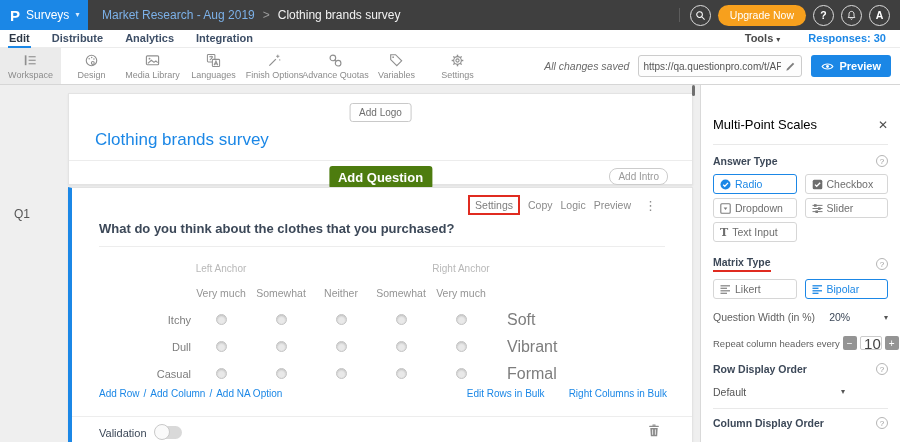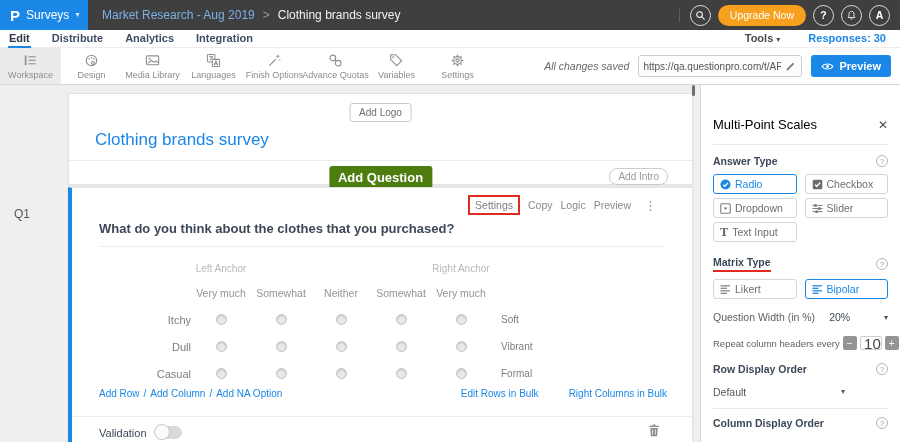--- a/index.html
+++ b/index.html
@@ -65,26 +65,26 @@
   .q-divider{position:absolute;top:58px;left:27px;right:27px;border-top:1px solid #ededed}
   .matrix{position:absolute;top:68px;left:27px}
   .m-row{display:flex;align-items:center}
   .m-row.anchors{height:24px}
   .m-row.headers{height:26px}
   .m-row.data{height:27px}
   .m-label-l{width:92px;text-align:right;font-size:11px;color:#7d7d7d}
   .m-cell{width:60px;display:flex;justify-content:center;align-items:center}
   .m-anchor{font-size:10px;color:#b8b8b8;white-space:nowrap}
   .m-head{font-size:10.5px;color:#949494;white-space:nowrap}
-  .m-label-r{margin-left:10px;font-size:10px;color:#7d7d7d}
+  .m-label-r{margin-left:16px;font-size:16px;color:#7d7d7d}
   .m-radio{width:11px;height:11px;border-radius:50%;background:#e9e9e9;border:1px solid #c4c4c4;box-shadow:inset 0 1px 2px rgba(0,0,0,.18);cursor:pointer}
   .q-links{position:absolute;top:200px;left:27px;right:25px;display:flex;justify-content:space-between;font-size:10px;color:#1b87e6}
   .q-links .lnk{cursor:pointer}
   .q-links-left{display:flex;gap:4px}
-  .q-links-right{display:flex;gap:30px}
+  .q-links-right{display:flex;gap:24px}
   .q-bottom-divider{position:absolute;top:228px;left:0;right:0;border-top:1px solid #ededed}
   .q-validation{position:absolute;top:238px;left:27px;display:flex;align-items:center;gap:8px;font-size:11px;color:#3c4858}
   .toggle{width:27px;height:13px;border-radius:7px;background:#d9d9d9;position:relative;cursor:pointer}
   .toggle-knob{position:absolute;left:-1px;top:-2px;width:16px;height:16px;border-radius:50%;background:#fafafa;border:1px solid #c9c9c9}
   .trash{position:absolute;top:236px;right:32px;cursor:pointer;display:flex}
 
   
   .sidebar{width:200px;flex:none;background:#fff;border-left:1px solid #d9d9d9;padding:0 12px;position:relative}
   .sb-title-row{margin-top:32px;display:flex;justify-content:space-between;align-items:center}
   .sb-title{font-size:13px;color:#000000}

